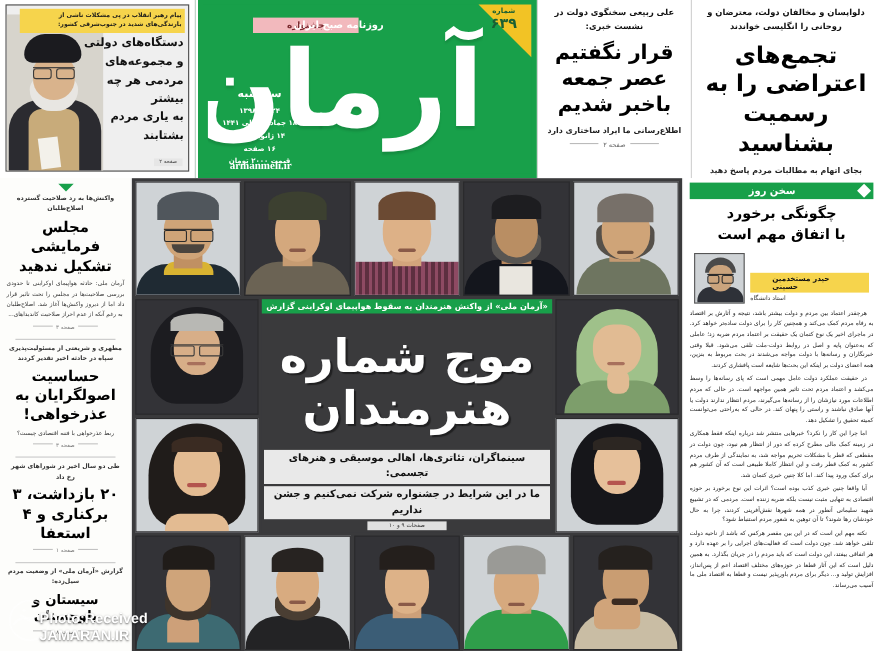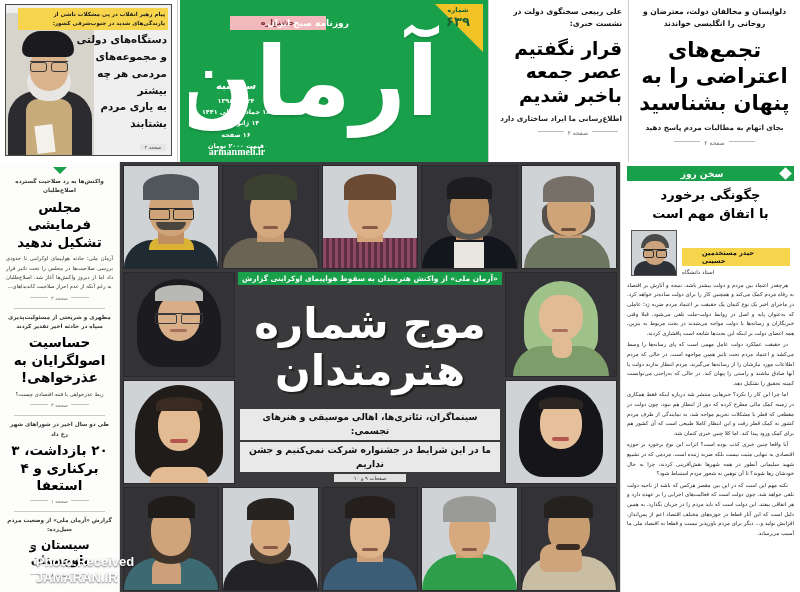--- a/index.html
+++ b/index.html
@@ -37,20 +37,21 @@
     width: 172px;
     padding: 6px 7px 0 7px;
     border-left: 1px solid #cfcfcf;
     text-align: center;
     direction: rtl;
   }
   .col-mid-news {
     width: 140px;
     padding: 6px 6px 12px 6px;
     border-left: 1px solid #cfcfcf;
+    text-align: center;
     direction: rtl;
   }
 
   .kicker {
     font-size: 7.6px;
     line-height: 1.55;
     font-weight: bold;
     color: #111;
     letter-spacing: -0.2px;
   }
@@ -554,21 +555,21 @@
 </style>
 </head>
 <body>
 
 <div id="page">
 
   <div id="top-strip">
 
     <div class="col-left-news">
       <div class="kicker">دلواپسان و مخالفان دولت، معترضان و روحانی را انگلیسی خواندند</div>
-      <div class="bighead">تجمع‌های اعتراضی را به پنهان بشناسید</div>
+      <div class="bighead">تجمع‌های اعتراضی را به رسمیت بشناسید</div>
       <div class="subkicker">بجای اتهام به مطالبات مردم پاسخ دهید</div>
       <div class="pagetag">صفحه ۲</div>
     </div>
 
     <div class="col-mid-news">
       <div class="kicker">علی ربیعی سخنگوی دولت در نشست خبری:</div>
       <div class="bighead sm" style="margin-bottom:0">قرار نگفتیم</div>
       <div class="bighead sm" style="margin:0">عصر جمعه</div>
       <div class="bighead sm" style="margin-top:0">باخبر شدیم</div>
       <div class="subkicker">اطلاع‌رسانی ما ایراد ساختاری دارد</div>

